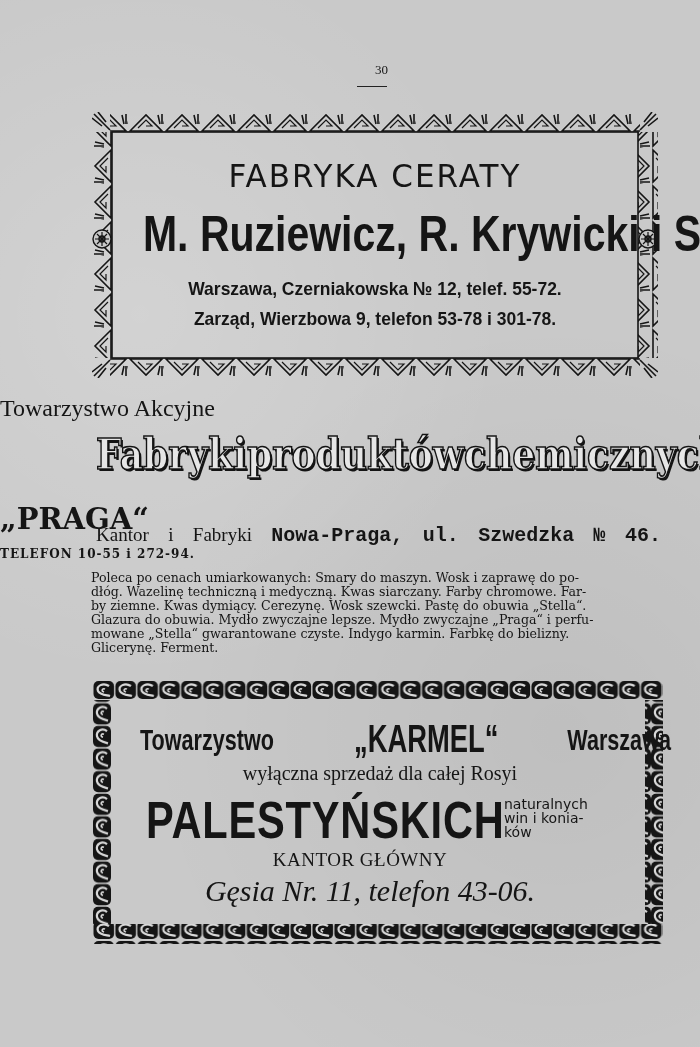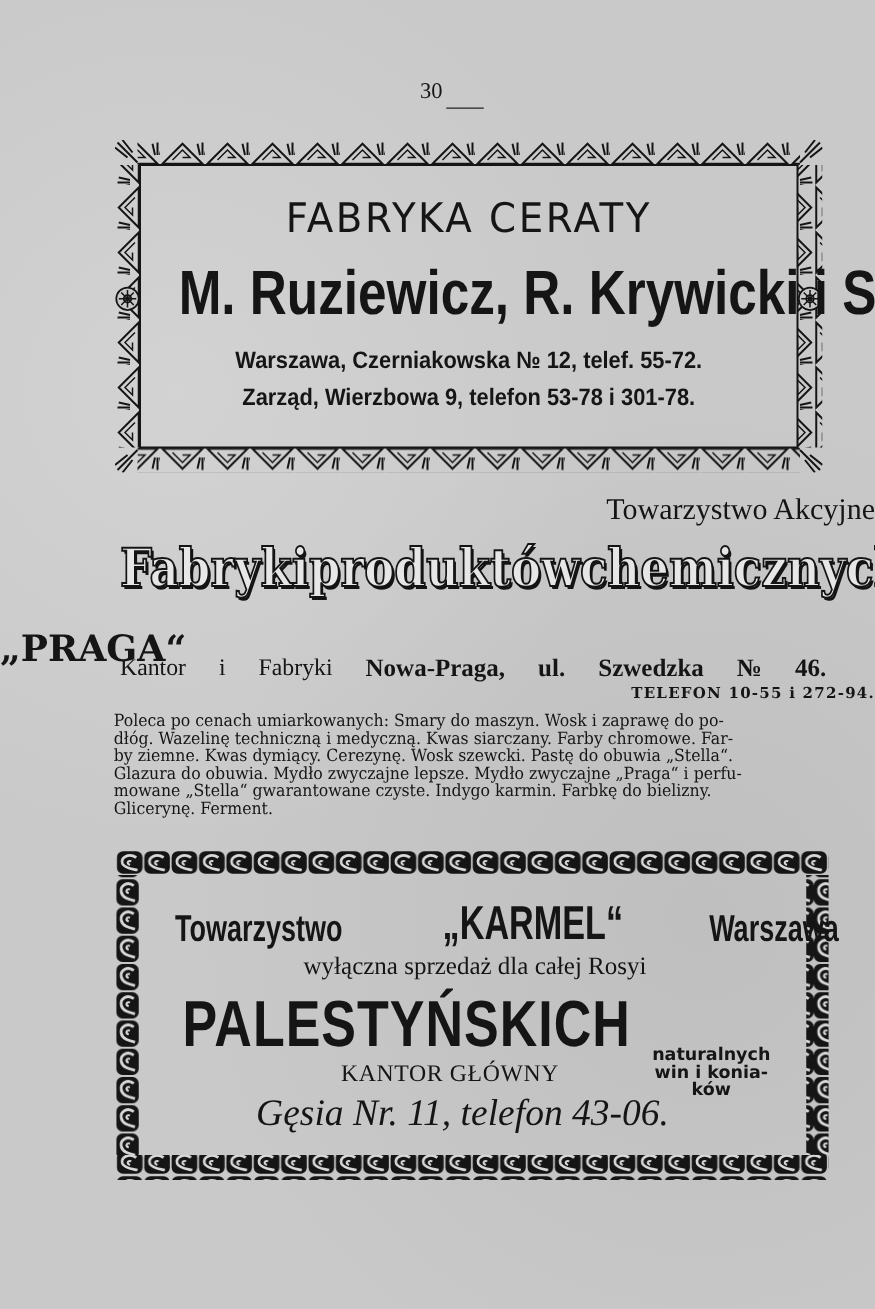--- a/index.html
+++ b/index.html
@@ -6,55 +6,55 @@
   body {
     width:700px; height:1047px; position:relative; overflow:hidden;
     background:#c9c9c9;
     background-image:
       radial-gradient(circle at 20% 30%, rgba(255,255,255,0.18) 0, rgba(255,255,255,0) 40%),
       radial-gradient(circle at 80% 70%, rgba(0,0,0,0.05) 0, rgba(0,0,0,0) 45%);
     color:#151515;
     font-family:"Liberation Serif", serif;
   }
   .abs { position:absolute; }
-  .center { left:0; width:700px; text-align:right; }
+  .center { left:0; width:700px; text-align:left; }
 
   
-  .pagenum { top:62px; left:336px; width:40px; text-align:left; font-size:18px; }
+  .pagenum { top:62px; left:348px; width:40px; text-align:right; font-size:13px; }
   .pagenum-rule { top:86px; left:357px; width:30px; height:1px; background:#222; }
 
   
   .frame1 { left:92px; top:112px; width:566px; height:266px; }
   .frame1 svg { position:absolute; left:0; top:0; }
   .f1-title { top:157px; left:92px; width:566px; text-align:center; font-family:"DejaVu Sans", sans-serif; font-size:31px; letter-spacing:2px; font-weight:normal; transform:scaleY(1.05); }
   .f1-names { top:205px; left:92px; width:566px; text-align:center; font-family:"Liberation Sans Narrow","Liberation Sans", sans-serif; font-size:50px; font-weight:bold; letter-spacing:0px; transform:scaleX(0.82); transform-origin:center; white-space:nowrap; }
   .f1-addr { left:92px; width:566px; text-align:center; font-family:"Liberation Sans", sans-serif; font-weight:bold; font-size:19px; transform:scaleX(0.92); white-space:nowrap; }
   .f1-addr1 { top:278px; }
   .f1-addr2 { top:308px; }
 
   
   .pr-company { top:395px; font-size:24px; }
   .pr-heading { top:430px; left:96px; width:565px; display:flex; justify-content:space-between; font-size:42px; font-weight:bold; font-family:"DejaVu Serif", serif; color:#e6e6e6; -webkit-text-stroke:1.6px #141414; text-shadow:2px 2px 0 #141414; transform:scaleX(0.86); transform-origin:left; white-space:nowrap; }
   .pr-heading span { display:inline-block; }
   .pr-brand { top:502px; left:0; width:572px; text-align:left; font-size:29px; font-weight:bold; font-family:"DejaVu Serif", serif; }
   .pr-address { top:524px; left:96px; width:565px; display:flex; justify-content:space-between; font-size:19px; white-space:nowrap; }
-  .pr-address .sans { font-family:Liberation Serif, serif; font-weight:bold; font-size:20px; }
+  .pr-address .sans { font-family:Liberation Mono, monospace; font-weight:bold; font-size:20px; }
   .pr-phone { top:547px; font-size:12px; font-weight:bold; letter-spacing:1px; font-family:"DejaVu Serif", serif; }
   .pr-body { top:571px; left:91px; width:570px; font-size:13.4px; line-height:14.1px; text-align:justify; font-family:"DejaVu Serif", serif; transform:scaleX(0.94); transform-origin:left; width:606px; }
 
   
   .frame2 { left:93px; top:680px; width:570px; height:264px; }
   .frame2 svg { position:absolute; left:0; top:0; }
-  .k-line1 { top:718px; left:140px; width:480px; display:flex; justify-content:space-between; align-items:flex-end; font-family:"Liberation Sans", sans-serif; font-weight:bold; white-space:nowrap; }
+  .k-line1 { top:718px; left:140px; width:480px; display:flex; justify-content:space-between; align-items:center; font-family:"Liberation Sans", sans-serif; font-weight:bold; white-space:nowrap; }
   .k-line1 .a { font-size:30px; transform:scaleX(0.72); transform-origin:left; display:inline-block; }
   .k-line1 .b { font-size:38px; transform:scaleX(0.72); display:inline-block; }
   .k-line1 .c { font-size:30px; transform:scaleX(0.72); transform-origin:right; display:inline-block; }
   .k-line2 { top:762px; font-size:20px; left:0; width:760px; text-align:center; }
   .k-palest { top:790px; left:146px; font-family:"Liberation Sans", sans-serif; font-size:52px; font-weight:bold; transform:scaleX(0.8); transform-origin:left; white-space:nowrap; letter-spacing:1px; }
-  .k-side { top:837px; left:504px; width:130px; text-align:center; font-family:"DejaVu Sans", sans-serif; font-weight:bold; font-size:14px; line-height:14px; }
+  .k-side { top:797px; left:504px; width:130px; text-align:left; font-family:"DejaVu Sans", sans-serif; font-weight:normal; font-size:14px; line-height:14px; }
   .k-kantor { top:849px; left:0; width:720px; text-align:center; font-size:19px; letter-spacing:0.5px; }
   .k-addr { top:874px; left:0; width:740px; text-align:center; font-size:30px; font-style:italic; }
 </style>
 </head>
 <body>
 
 <div class="abs pagenum">30</div>
 <div class="abs pagenum-rule"></div>
 
 <div class="abs frame1">

